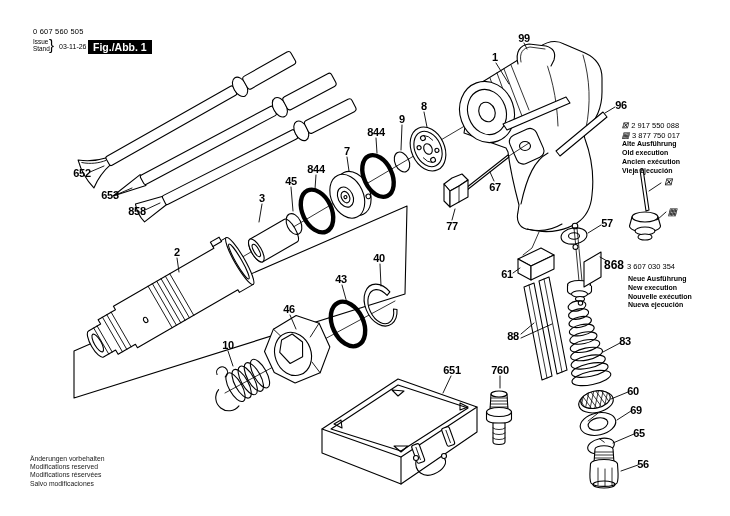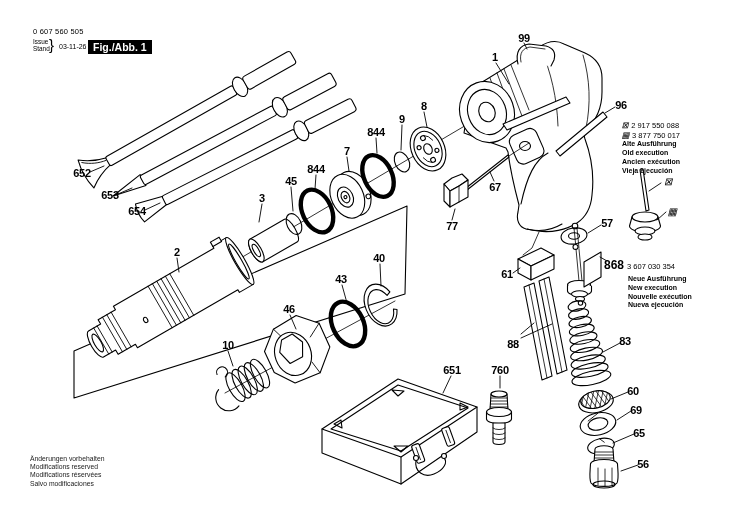--- a/index.html
+++ b/index.html
@@ -366,41 +366,41 @@
 <div class="issue">
   <div>Issue</div>
   <div>Stand</div>
 </div>
 <div class="brace">}</div>
 <div class="date">03-11-26</div>
 <div class="figbox">Fig./Abb. 1</div>
 
 <span class="callout" style="left:82px;top:173px">652</span>
 <span class="callout" style="left:110px;top:195px">653</span>
-<span class="callout" style="left:137px;top:211px">654</span>
+<span class="callout" style="left:137px;top:211px">858</span>
 <span class="callout" style="left:177px;top:252px">2</span>
 <span class="callout" style="left:262px;top:198px">3</span>
 <span class="callout" style="left:228px;top:345px">10</span>
 <span class="callout" style="left:289px;top:309px">46</span>
 <span class="callout" style="left:341px;top:279px">43</span>
 <span class="callout" style="left:379px;top:258px">40</span>
 <span class="callout" style="left:291px;top:181px">45</span>
 <span class="callout" style="left:316px;top:169px">844</span>
 <span class="callout" style="left:347px;top:151px">7</span>
 <span class="callout" style="left:376px;top:132px">844</span>
 <span class="callout" style="left:402px;top:119px">9</span>
 <span class="callout" style="left:424px;top:106px">8</span>
 <span class="callout" style="left:524px;top:38px">99</span>
 <span class="callout" style="left:495px;top:57px">1</span>
 <span class="callout" style="left:621px;top:105px">96</span>
 <span class="callout" style="left:495px;top:187px">67</span>
 <span class="callout" style="left:452px;top:226px">77</span>
 <span class="callout" style="left:607px;top:223px">57</span>
 <span class="callout" style="left:507px;top:274px">61</span>
-<span class="callout" style="left:513px;top:344px">88</span>
+<span class="callout" style="left:513px;top:336px">88</span>
 <span class="callout" style="left:625px;top:341px">83</span>
 <span class="callout" style="left:633px;top:391px">60</span>
 <span class="callout" style="left:636px;top:410px">69</span>
 <span class="callout" style="left:639px;top:433px">65</span>
 <span class="callout" style="left:643px;top:464px">56</span>
 <span class="callout" style="left:452px;top:370px">651</span>
 <span class="callout" style="left:500px;top:370px">760</span>
 
 <div class="refblock">
   <div class="refrow">

